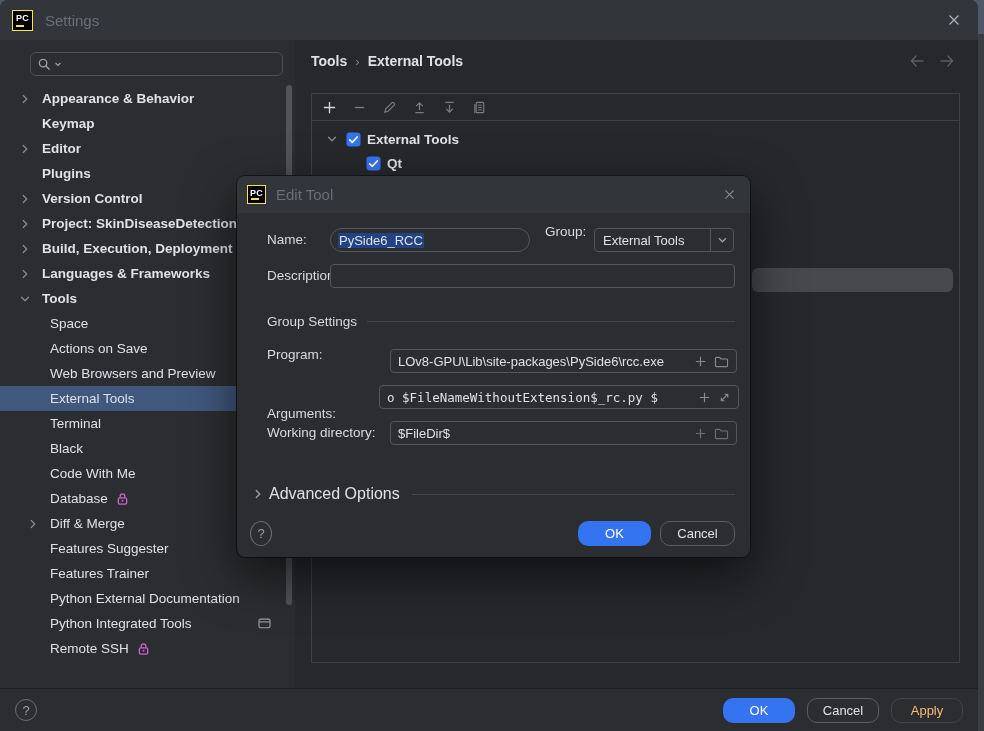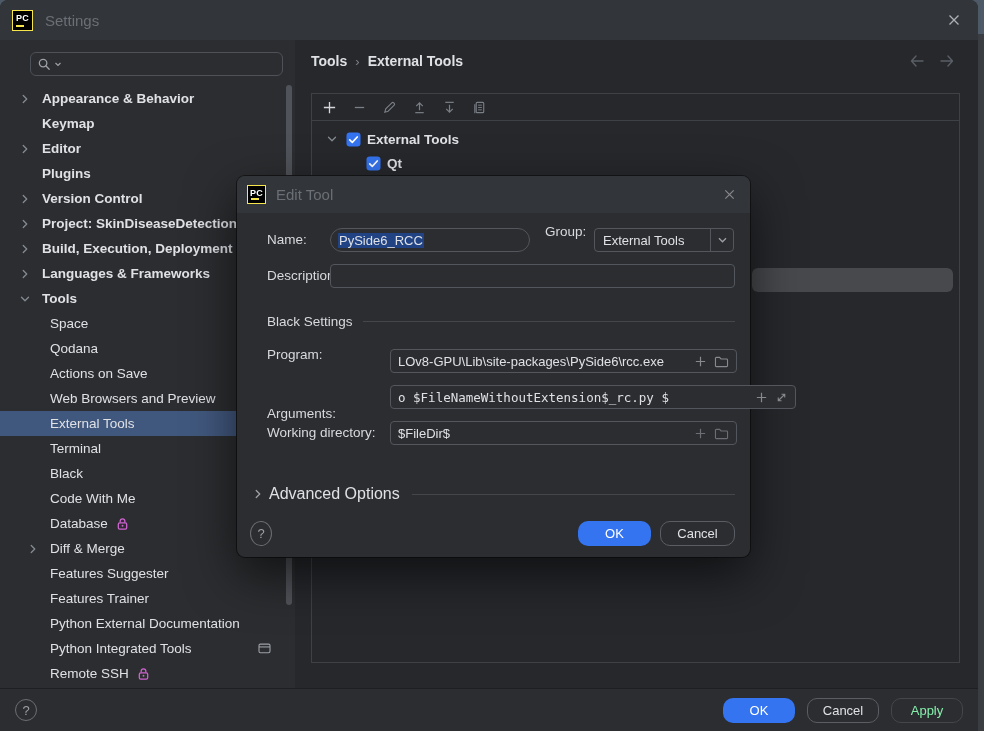--- a/index.html
+++ b/index.html
@@ -76,21 +76,21 @@
     width:22px; height:22px; border-radius:50%; border:1px solid #6b6e74;
     color:#9da0a6; font-size:13px; display:flex; align-items:center; justify-content:center; cursor:pointer; flex:0 0 auto;
   }
   .btn {
     min-width:72px; height:25px; border-radius:10px; font-size:13px;
     display:flex; align-items:center; justify-content:center; padding:0 14px; cursor:pointer;
     border:1px solid transparent; font-family:inherit;
   }
   .btn.primary { background:#3574f0; color:#fff; }
   .btn.secondary { background:transparent; border-color:#5a5d63; color:#dfe1e5; }
-  .btn.disabled { background:transparent; border-color:#43464b; color:#86efac; cursor:default; }
+  .btn.disabled { background:transparent; border-color:#43464b; color:#fdba74; cursor:default; }
   .footer .spacer { flex:1; }
   
   .dialog {
     position:absolute; left:237px; top:176px; width:513px; height:381px;
     background:#2b2d30; border-radius:8px; z-index:20;
     box-shadow:0 18px 50px rgba(0,0,0,.6), 0 0 0 1px rgba(20,20,22,.9);
   }
   .dlg-titlebar {
     height:37px; background:#323539; border-radius:8px 8px 0 0;
     display:flex; align-items:center; padding:0 10px;
@@ -209,24 +209,20 @@
             <span class="chev">
               <svg width="14" height="14" viewBox="0 0 16 16">
                 <path d="M4 6l4 4 4-4" fill="none" stroke="#868b92" stroke-width="1.5" stroke-linecap="round" stroke-linejoin="round"></path>
               </svg>
             </span>
             <span class="s-label">Tools</span>
           </div>
           <div class="s-row lvl1">
             <span class="chev"></span>
             <span class="s-label">Space</span>
-          </div>
-          <div class="s-row lvl1">
-            <span class="chev"></span>
-            <span class="s-label">Qodana</span>
           </div>
           <div class="s-row lvl1">
             <span class="chev"></span>
             <span class="s-label">Actions on Save</span>
           </div>
           <div class="s-row lvl1">
             <span class="chev"></span>
             <span class="s-label">Web Browsers and Preview</span>
           </div>
           <div class="s-row lvl1 selected">
@@ -419,41 +415,41 @@
         </svg>
     </span>
   </div>
 
   <span class="dlg-label" style="left:30px; top:92px;">Description:</span>
   <div class="field" style="left:93px; top:88px; width:405px;">
     <span class="val"></span>
   </div>
 
   <div class="sect-hdr" style="top:138px;">
-    <span>Black Settings</span>
+    <span>Group Settings</span>
     <span class="line"></span>
   </div>
 
   <span class="dlg-label" style="left:30px; top:171px;">Program:</span>
   <div class="field" style="left:153px; top:173px; width:347px;">
     <span class="val">LOv8-GPU\Lib\site-packages\PySide6\rcc.exe</span>
     <span class="fic">
         <svg width="13" height="13" viewBox="0 0 14 14">
           <path d="M7 2v10M2 7h10" stroke="#87898e" stroke-width="1.3"></path>
         </svg>
       </span>
     <span class="fic">
         <svg width="15" height="13" viewBox="0 0 16 14">
           <path d="M1.5 3.5a1 1 0 0 1 1-1h3.4l1.6 1.8h6a1 1 0 0 1 1 1v6.2a1 1 0 0 1-1 1h-11a1 1 0 0 1-1-1z" fill="none" stroke="#87898e" stroke-width="1.2"></path>
         </svg>
       </span>
   </div>
 
   <span class="dlg-label" style="left:30px; top:230px;">Arguments:</span>
-  <div class="field" style="left:153px; top:209px; width:406px;">
+  <div class="field" style="left:142px; top:209px; width:360px;">
     <span class="val mono">o $FileNameWithoutExtension$_rc.py $</span>
     <span class="fic">
         <svg width="13" height="13" viewBox="0 0 14 14">
           <path d="M7 2v10M2 7h10" stroke="#87898e" stroke-width="1.3"></path>
         </svg>
       </span>
     <span class="fic">
         <svg width="13" height="13" viewBox="0 0 14 14">
           <path d="M3.5 10.5 10.5 3.5 M7 3.5h3.5V7 M7 10.5H3.5V7" fill="none" stroke="#87898e" stroke-width="1.2"></path>
         </svg>

